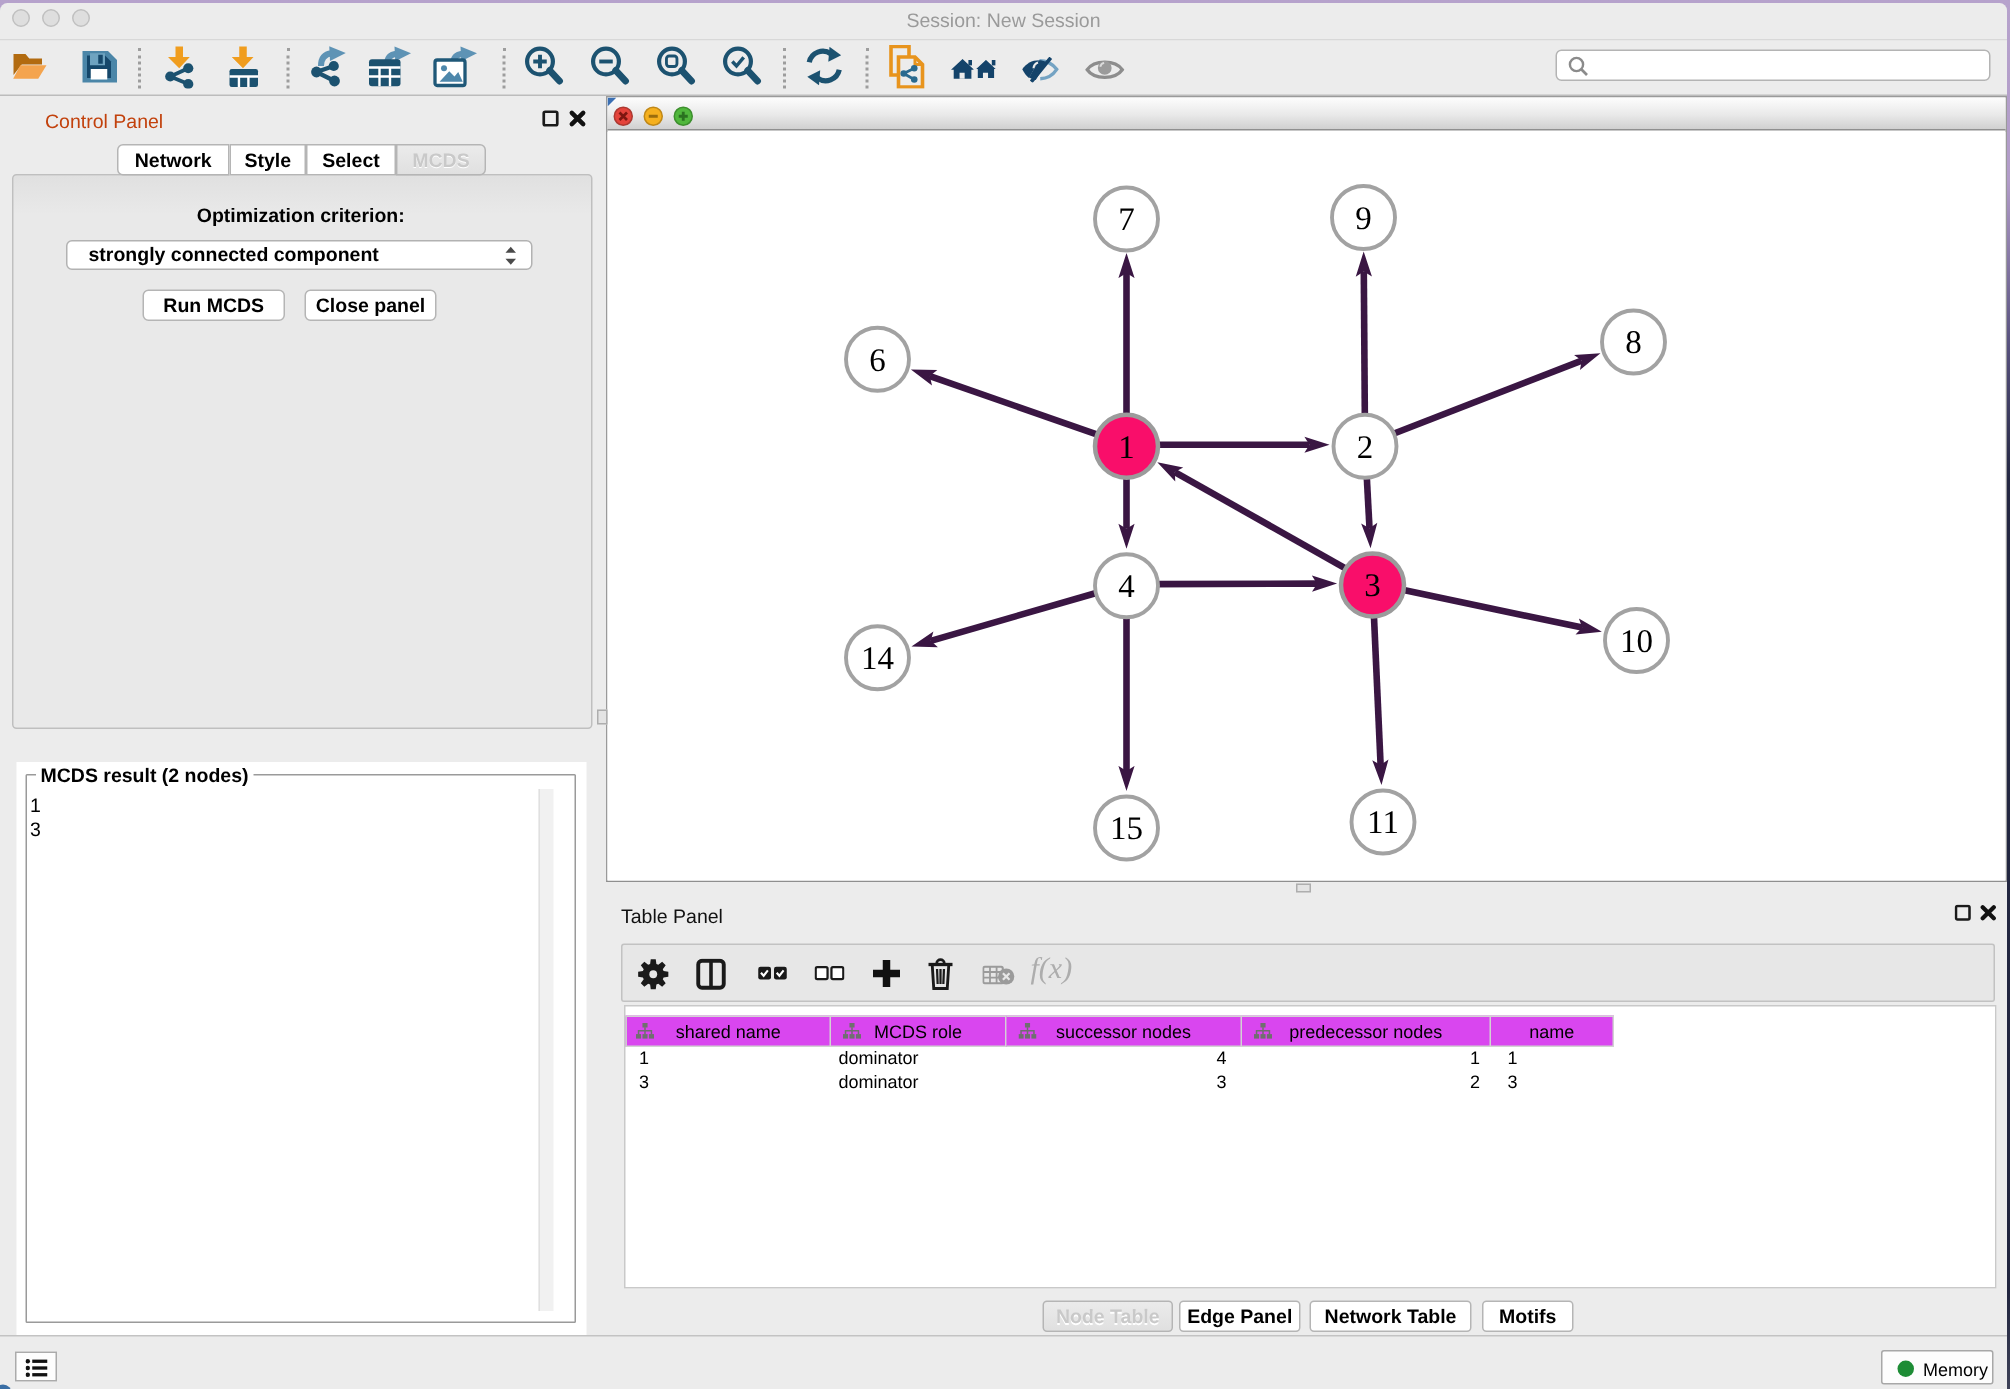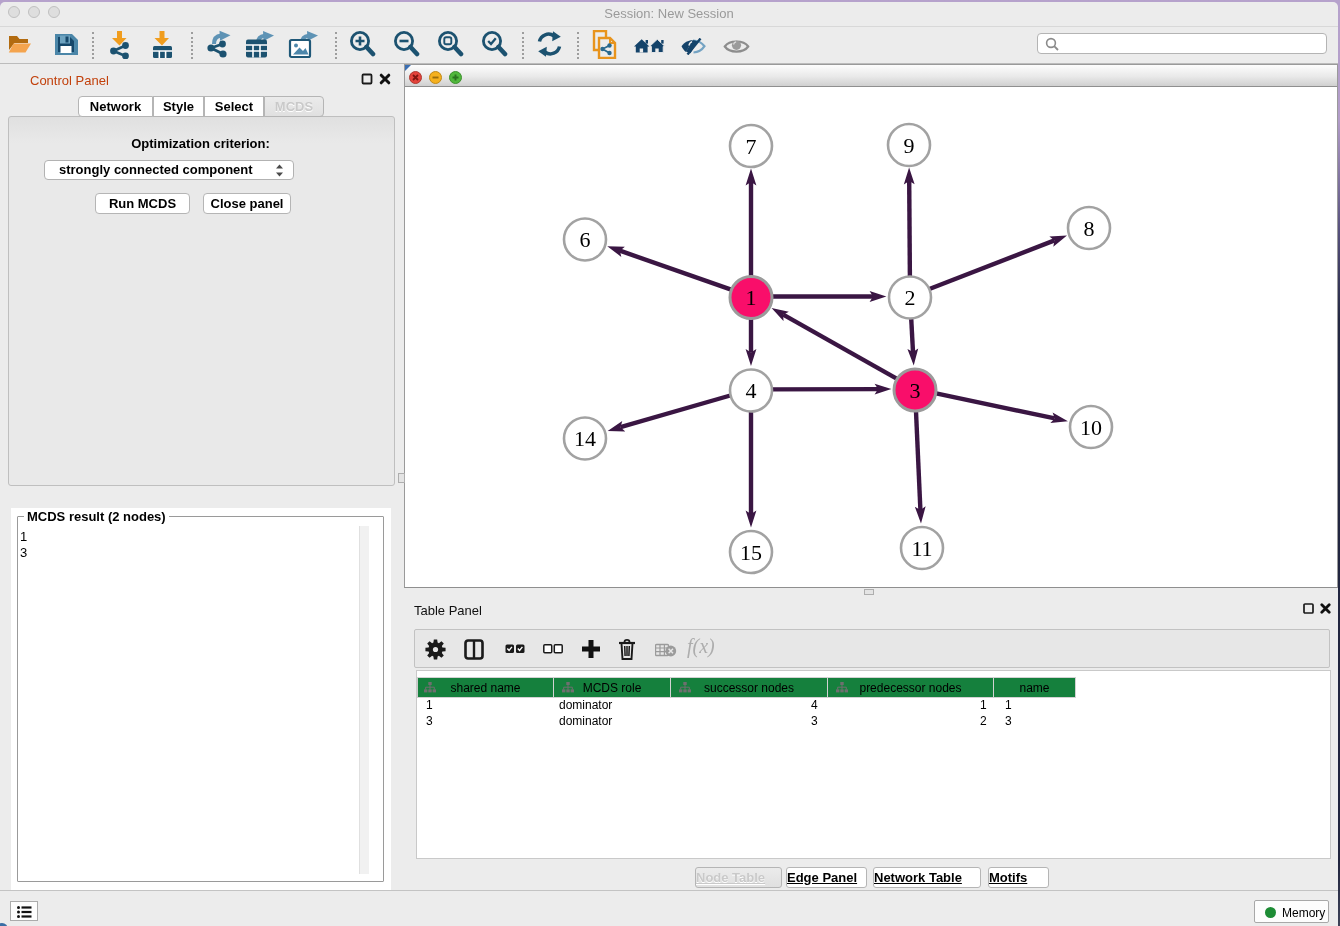--- a/index.html
+++ b/index.html
@@ -28,21 +28,21 @@
 #searchbox { position:absolute; left:1037px; top:5px; width:290px; height:21px;
   background:#fff; border:1px solid #b4b4b4; border-radius:4px; }
 
 #cpanel { position:absolute; left:0; top:62px; width:401px; height:827px; background:#ececec; }
 #cphead { position:absolute; left:30px; top:9px; font-size:13px; color:#c2410c; }
 .tabbtn { position:absolute; top:32px; height:21px; font-size:13px; font-weight:bold; color:#000;
   background:#fff; border:1px solid #b5b5b5; text-align:center; line-height:19px; }
 #tabbox { position:absolute; left:8px; top:52px; width:387px; height:370px;
   border:1px solid #bfbfbf; border-radius:3px; background:linear-gradient(#e0e0e0, #e9e9e9 26px); }
 #optlabel { position:absolute; left:0; top:72px; width:401px; text-align:center; font-size:13px; font-weight:bold; color:#000; }
-#combo { position:absolute; left:44px; top:96px; width:250px; height:20px;
+#combo { position:absolute; left:44px; top:96px; width:311px; height:20px;
   background:#fff; border:1px solid #b2b2b2; border-radius:4px;
   font-size:13px; font-weight:bold; line-height:18px; padding-left:14px; color:#000; }
 .btn { position:absolute; top:129px; height:21px; background:#fff;
   border:1px solid #b5b5b5; border-radius:4px; font-size:13px; font-weight:bold; text-align:center; line-height:19px; }
 #resultpanel { position:absolute; left:11px; top:444px; width:380px; height:384px; background:#fff; }
 #fieldset { position:absolute; left:6px; top:8px; width:367px; height:366px;
   border:1px solid #9a9a9a; border-radius:1px; }
 #legend { position:absolute; left:6px; top:-8px; background:#fff; padding:0 3px;
   font-size:13px; font-weight:bold; color:#000; }
 #resulttext { position:absolute; left:9px; top:21px; font-size:13px; line-height:15.5px; color:#000; }
@@ -56,26 +56,26 @@
 #nettitletext { position:absolute; top:4px; left:0; width:100%; text-align:center; font-size:13px; font-weight:bold; color:#1a1a1a; }
 .wbtn { position:absolute; top:6px; width:13px; height:13px; border-radius:50%; }
 #canvas { position:absolute; left:0; top:23px; width:932px; height:499px; background:#fff; overflow:hidden; }
 
 #tpanel { position:absolute; left:404px; top:590px; width:934px; height:299px; background:#ececec; }
 #tphead { position:absolute; left:10px; top:11px; font-size:13px; color:#111; }
 #ttool { position:absolute; left:10px; top:37px; width:916px; height:39px;
   background:#e7e7e7; border:1px solid #c2c2c2; border-radius:2px; }
 #ttable { position:absolute; left:12px; top:78px; width:915px; height:189px; background:#fff;
   border:1px solid #c9c9c9; font-size:12px; }
-.hcell { position:absolute; top:6px; height:21px; background:#15803d;
+.hcell { position:absolute; top:6px; height:21px; background:#d946ef;
   border:1px solid #d2d2d2; border-left:none; text-align:center; line-height:20px; color:#000; }
 .hfirst { border-left:1px solid #ccc; }
 .dtext { position:absolute; font-size:12px; color:#000; }
 .btab { position:absolute; top:275px; height:21px; background:#fff; border:1px solid #b5b5b5;
-  font-size:13px; font-weight:bold; line-height:19px; color:#000;text-decoration:underline; }
+  font-size:13px; font-weight:bold; text-align:center; line-height:19px; color:#000; }
 
 #statusbar { position:absolute; left:0; top:888px; width:1338px; height:36px;
   background:#ececec; border-top:1px solid #c3c3c3; }
 #listbtn { position:absolute; left:10px; top:10px; width:28px; height:20px;
   background:#fdfdfd; border:1px solid #ababab; }
 #membtn { position:absolute; left:1254px; top:9px; width:75px; height:23px;
   background:#fdfdfd; border:1px solid #a8a8a8; border-radius:2px; font-size:12px; }
 .selgray { background:linear-gradient(#ebebeb,#e0e0e0); color:#c9c9c9 !important;
   text-shadow:0 1px 0 #ffffff; }
 </style>

